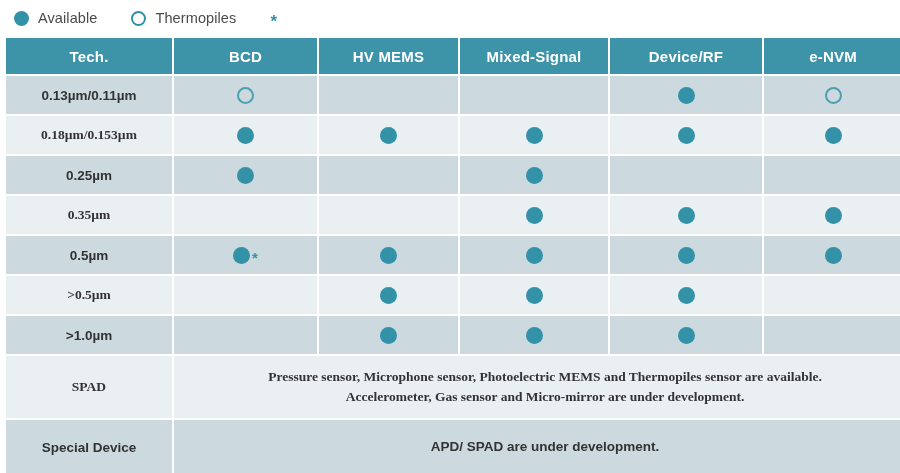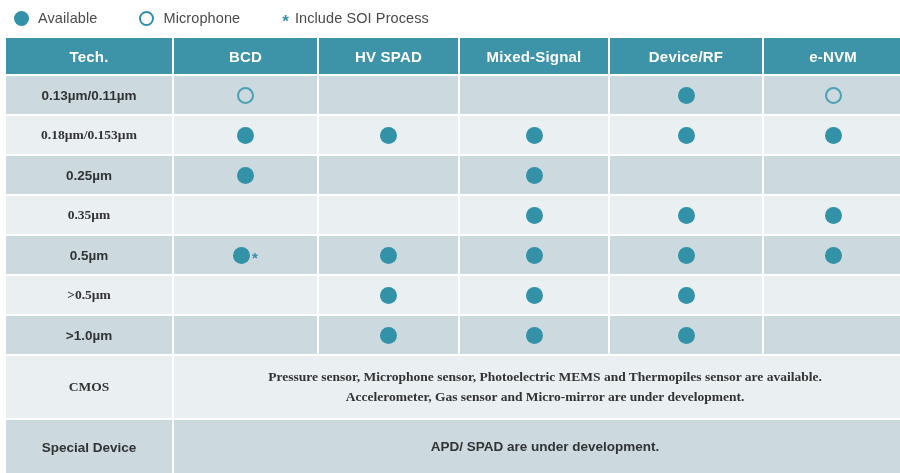--- a/index.html
+++ b/index.html
@@ -16,21 +16,21 @@
     overflow: hidden;
   }
 
   
   .legend {
     height: 36px;
     display: flex;
     align-items: center;
     padding: 0 0 0 14px;
     box-sizing: border-box;
-    gap: 8px;
+    gap: 0;
   }
   .legend-item {
     display: flex;
     align-items: center;
     margin-right: 34px;
   }
   .legend-item .lbl {
     font-size: 14.5px;
     color: #4a4a4a;
     letter-spacing: .1px;
@@ -152,43 +152,42 @@
 </head>
 <body>
 
 <div class="legend">
   <div class="legend-item">
     <span class="dot-filled"></span>
     <span class="lbl">Available</span>
   </div>
   <div class="legend-item">
     <span class="dot-hollow"></span>
-    <span class="lbl">Microphone</span>
+    <span class="lbl">Thermopiles</span>
   </div>
   <div class="legend-item">
     <span class="legend-star">*</span>
-    <span class="lbl">Include SOI Process</span>
   </div>
 </div>
 
 <div class="table-wrap">
   <table class="matrix">
     <colgroup>
       <col style="width:166px">
       <col style="width:143px">
       <col style="width:139px">
       <col style="width:148px">
       <col style="width:152px">
       <col style="width:138px">
     </colgroup>
     <thead>
       <tr>
         <th>Tech.</th>
         <th>BCD</th>
-        <th>HV SPAD</th>
+        <th>HV MEMS</th>
         <th>Mixed-Signal</th>
         <th>Device/RF</th>
         <th>e-NVM</th>
       </tr>
     </thead>
     <tbody id="matrix-body">
         <tr class="band-dark">
           <td class="rowlabel">0.13µm/0.11µm</td>
           <td class="cell-dot">
             <span class="cell-inner">
@@ -357,21 +356,21 @@
           <td class="cell-dot">
             <span class="cell-inner">
               <span class="mark-filled"></span>
             </span>
           </td>
           <td class="cell-dot">
             <span class="cell-inner"></span>
           </td>
         </tr>
         <tr class="band-light tall">
-          <td class="rowlabel">CMOS</td>
+          <td class="rowlabel">SPAD</td>
           <td class="note-cell" colspan="5">
             <div>Pressure sensor, Microphone sensor, Photoelectric MEMS and Thermopiles sensor are available.</div>
             <div>Accelerometer, Gas sensor and Micro-mirror are under development.</div>
           </td>
         </tr>
         <tr class="band-dark tall2">
           <td class="rowlabel">Special Device</td>
           <td class="note-cell" colspan="5">
             <div>APD/ SPAD are under development.</div>
           </td>

